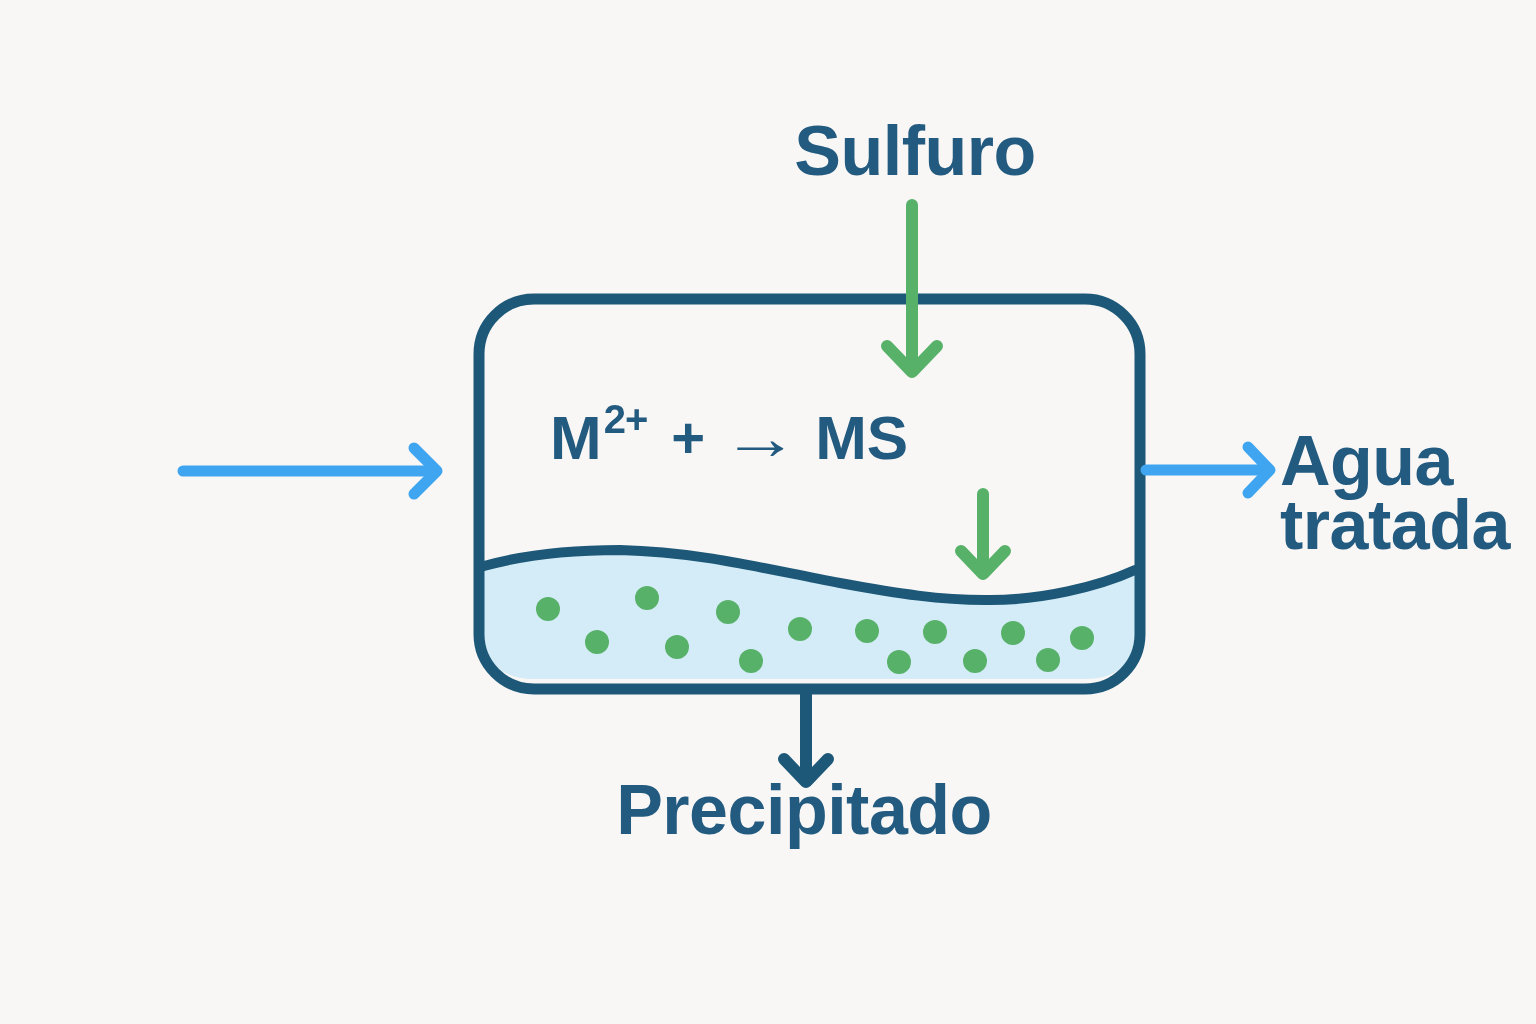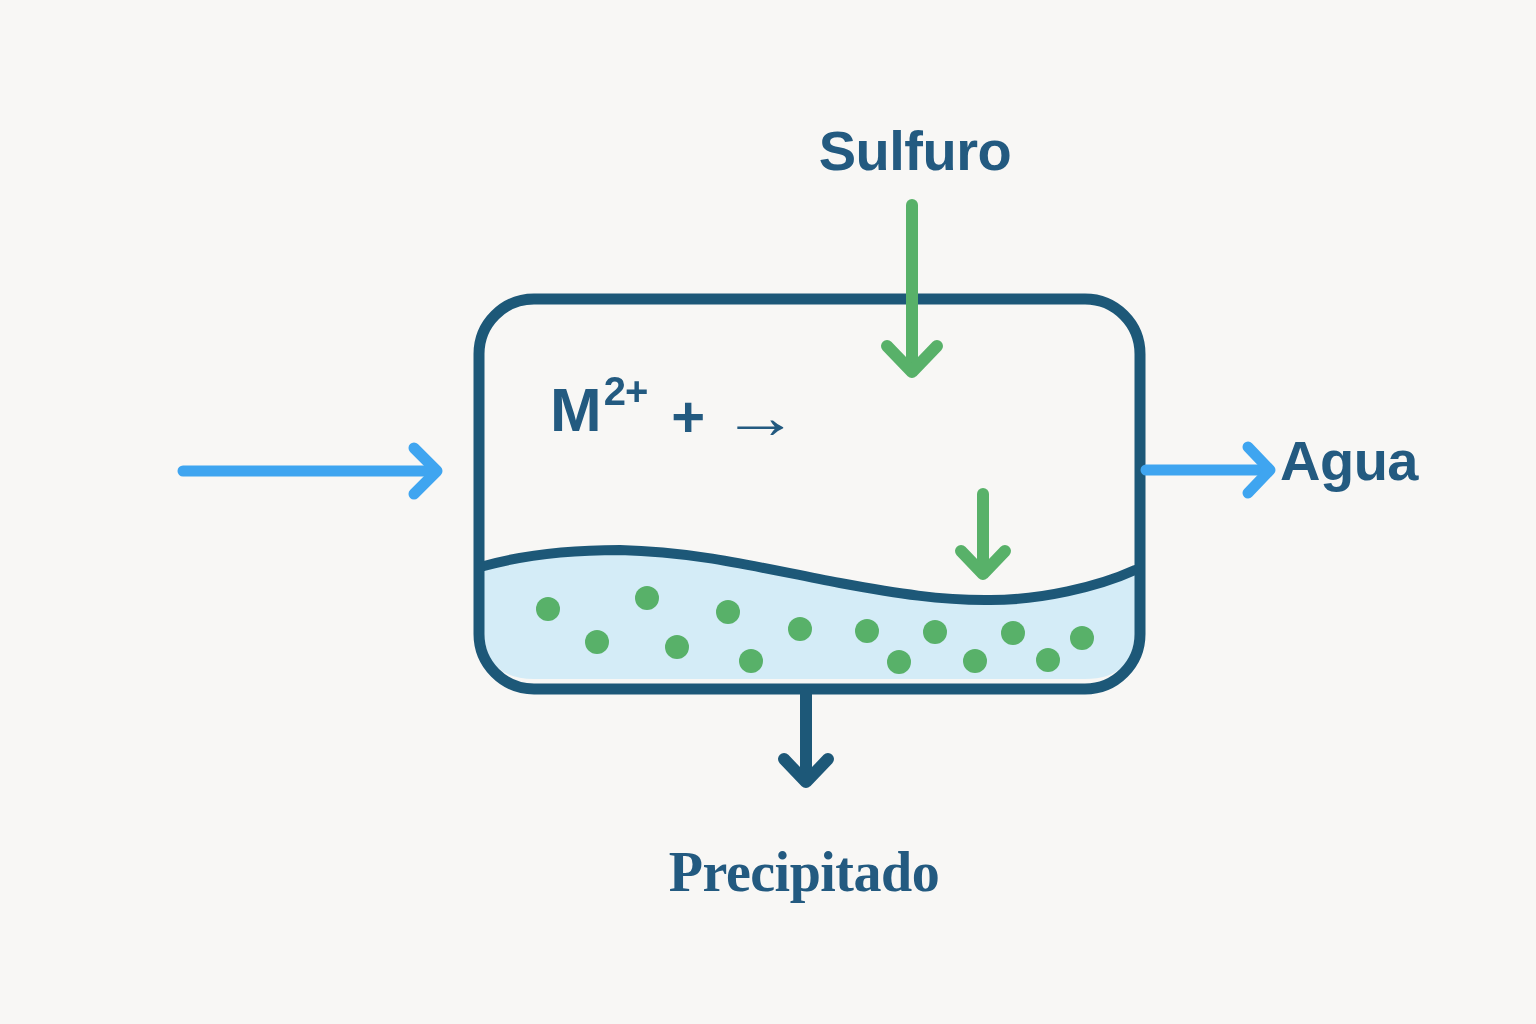--- a/index.html
+++ b/index.html
@@ -31,36 +31,36 @@
   .arrow path{fill:none;stroke-linecap:round;stroke-linejoin:round;}
   .arrow.green path{stroke:var(--green);stroke-width:12;}
   .arrow.blue path{stroke:var(--flow-blue);stroke-width:11;}
   .arrow.dark path{stroke:var(--tank-blue);stroke-width:12;}
 
   
   .label{
     position:absolute;
     color:var(--text-blue);
     font-weight:bold;
-    font-size:56px;
+    font-size:70px;
     line-height:64px;
     letter-spacing:-0.5px;
     white-space:nowrap;
   }
   .label.centered{text-align:center;}
   .label-sulfide{left:715px;top:119px;width:400px;}
   .label-inflow{left:83px;top:318px;width:400px;}
   .label-outflow{left:1280px;top:429px;}
-  .label-precipitate{left:604px;top:840px;width:400px;font-family:Liberation Serif, serif;}
+  .label-precipitate{left:604px;top:778px;width:400px;}
 
   .equation{
     position:absolute;
-    left:550px;top:374px;
+    left:550px;top:402px;
     display:flex;
-    align-items:flex-end;
+    align-items:flex-start;
     gap:24px;
     color:var(--text-blue);
     font-weight:bold;
     font-size:62px;
     line-height:72px;
     white-space:nowrap;
   }
   .equation .sup{
     font-size:40px;
     position:relative;
@@ -144,25 +144,27 @@
     </g>
   </svg>
 
   <div class="label centered label-sulfide">
     <div>Sulfuro</div>
   </div>
 
 
   <div class="label label-outflow">
     <div>Agua</div>
+    <div>tratada</div>
   </div>
 
   <div class="label centered label-precipitate">
     <div>Precipitado</div>
   </div>
 
   <div class="equation">
     <span class="term"><span>M</span><span class="sup">2+</span></span>
     <span class="op op-plus">+</span>
     <span class="op arrow-glyph">→</span>
+    <span class="term">MS</span>
   </div>
 
 </div>
 
 </body></html>

